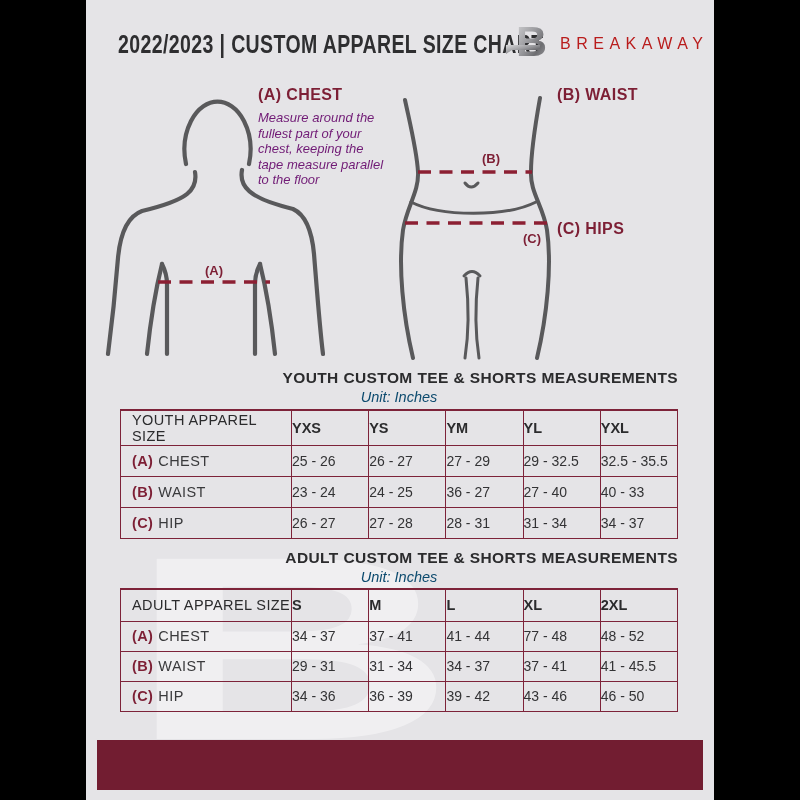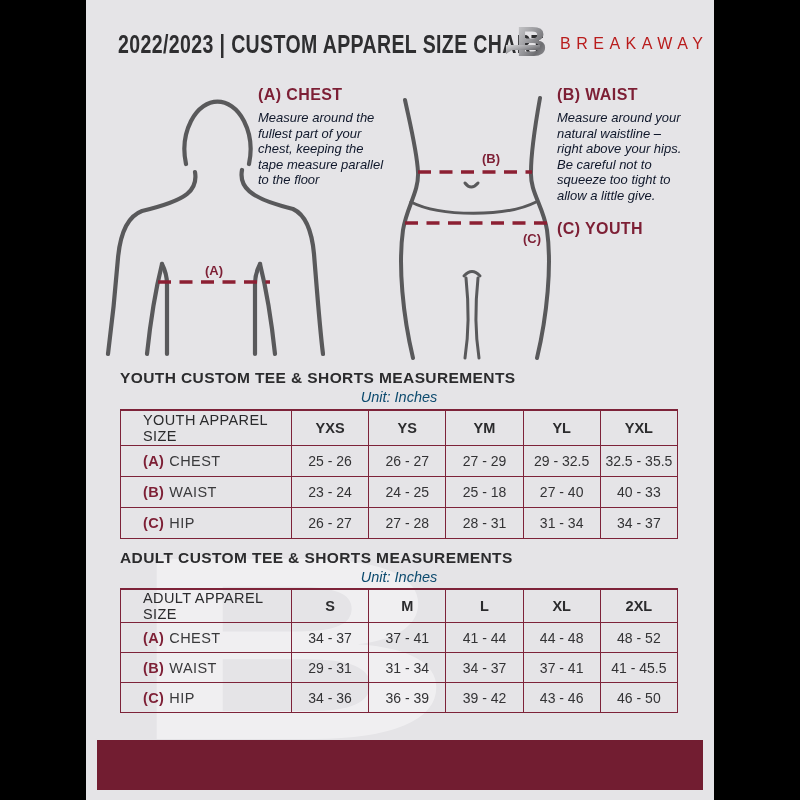--- a/index.html
+++ b/index.html
@@ -13,35 +13,35 @@
   .hdr-title { position:absolute; left:32px; top:30px; font-size:25px; font-weight:700;
                color:#2E2E30; letter-spacing:.5px; white-space:nowrap;
                transform:scaleX(.78); transform-origin:left center; }
   .brand { position:absolute; left:474px; top:35px; font-size:16px; font-weight:400;
            color:#b91c1c; letter-spacing:5.5px; white-space:nowrap; }
   .logo { position:absolute; left:419px; top:16px; width:44px; height:48px; }
 
   
   .guide-h { position:absolute; font-size:16px; font-weight:700; color:#7D1F35;
              letter-spacing:.4px; white-space:nowrap; }
-  .guide-p { position:absolute; font-size:13px; font-style:italic; color:#0f172a;
+  .guide-p { position:absolute; font-size:13px; font-style:italic; color:#701a75;
              line-height:15.5px; white-space:pre-line; }
 
   
-  .sec-title { position:absolute; left:34px; width:558px; text-align:left;
+  .sec-title { position:absolute; left:34px; width:558px; text-align:right;
                font-size:15.5px; font-weight:700; color:#2B2B2D; letter-spacing:.4px; }
   .sec-unit  { position:absolute; left:34px; width:558px; text-align:center;
                font-size:14.5px; font-style:italic; color:#0c4a6e; }
 
   
   table { position:absolute; left:34px; width:558px; border-collapse:collapse;
           table-layout:fixed; border:1px solid #7D2339; border-top:2px solid #7D2339; }
-  td { border:1px solid #7D2339; text-align:center; font-size:14px; color:#333335; }
+  td { border:1px solid #7D2339; text-align:left; font-size:14px; color:#333335; }
   tr.hrow td { font-weight:700; font-size:14.5px; color:#2B2B2D; }
-  td.lab { text-align:left; padding-left:22px; font-weight:400; font-size:14.5px;
+  td.lab { text-align:left; padding-left:11px; font-weight:400; font-size:14.5px;
            color:#3A3A3C; letter-spacing:.4px; }
   td.lab b { color:#7D1F35; font-weight:700; margin-right:5px; }
   #youth-table tr { height:31px; } #youth-table tr.hrow { height:35px; }
   #adult-table tr { height:30px; } #adult-table tr.hrow { height:32px; }
 
   .footer-bar { position:absolute; left:11px; top:740px; width:606px; height:50px;
                 background:#721D31; }
   .watermark { position:absolute; left:40px; top:518px; z-index:0; font-size:262px;
                font-weight:700; line-height:1; color:rgba(255,255,255,.42);
                transform:scaleX(1.75); transform-origin:left top; }
@@ -102,28 +102,22 @@
   </svg>
 
   <div class="layer guide-h" style="left:172px; top:86px;">(A) CHEST</div>
   <div class="layer guide-p" style="left:172px; top:110px; width:150px;">Measure around the
 fullest part of your
 chest, keeping the
 tape measure parallel
 to the floor</div>
 
   <div class="layer guide-h" style="left:471px; top:86px;">(B) WAIST</div>
-  <div class="layer guide-p" style="left:471px; top:110px; width:155px;">Measure around your
-natural waistline –
-right above your hips.
-Be careful not to
-squeeze too tight to
-allow a little give.</div>
-
-  <div class="layer guide-h" style="left:471px; top:220px;">(C) YOUTH</div>
+
+  <div class="layer guide-h" style="left:471px; top:220px;">(C) HIPS</div>
 
   <div class="layer sec-title" style="top:369px;">YOUTH CUSTOM TEE &amp; SHORTS MEASUREMENTS</div>
   <div class="layer sec-unit" style="top:389px;">Unit: Inches</div>
 
   <table id="youth-table" class="layer" style="top:409px;">
     <colgroup>
         <col style="width:171px">
         <col>
         <col>
         <col>
@@ -144,21 +138,21 @@
       <td>25 - 26</td>
       <td>26 - 27</td>
       <td>27 - 29</td>
       <td>29 - 32.5</td>
       <td>32.5 - 35.5</td>
     </tr>
     <tr>
       <td class="lab"><b>(B)</b><span>WAIST</span></td>
       <td>23 - 24</td>
       <td>24 - 25</td>
-      <td>25 - 18</td>
+      <td>36 - 27</td>
       <td>27 - 40</td>
       <td>40 - 33</td>
     </tr>
     <tr>
       <td class="lab"><b>(C)</b><span>HIP</span></td>
       <td>26 - 27</td>
       <td>27 - 28</td>
       <td>28 - 31</td>
       <td>31 - 34</td>
       <td>34 - 37</td>
@@ -185,21 +179,21 @@
       <td>M</td>
       <td>L</td>
       <td>XL</td>
       <td>2XL</td>
     </tr>
     <tr>
       <td class="lab"><b>(A)</b><span>CHEST</span></td>
       <td>34 - 37</td>
       <td>37 - 41</td>
       <td>41 - 44</td>
-      <td>44 - 48</td>
+      <td>77 - 48</td>
       <td>48 - 52</td>
     </tr>
     <tr>
       <td class="lab"><b>(B)</b><span>WAIST</span></td>
       <td>29 - 31</td>
       <td>31 - 34</td>
       <td>34 - 37</td>
       <td>37 - 41</td>
       <td>41 - 45.5</td>
     </tr>

